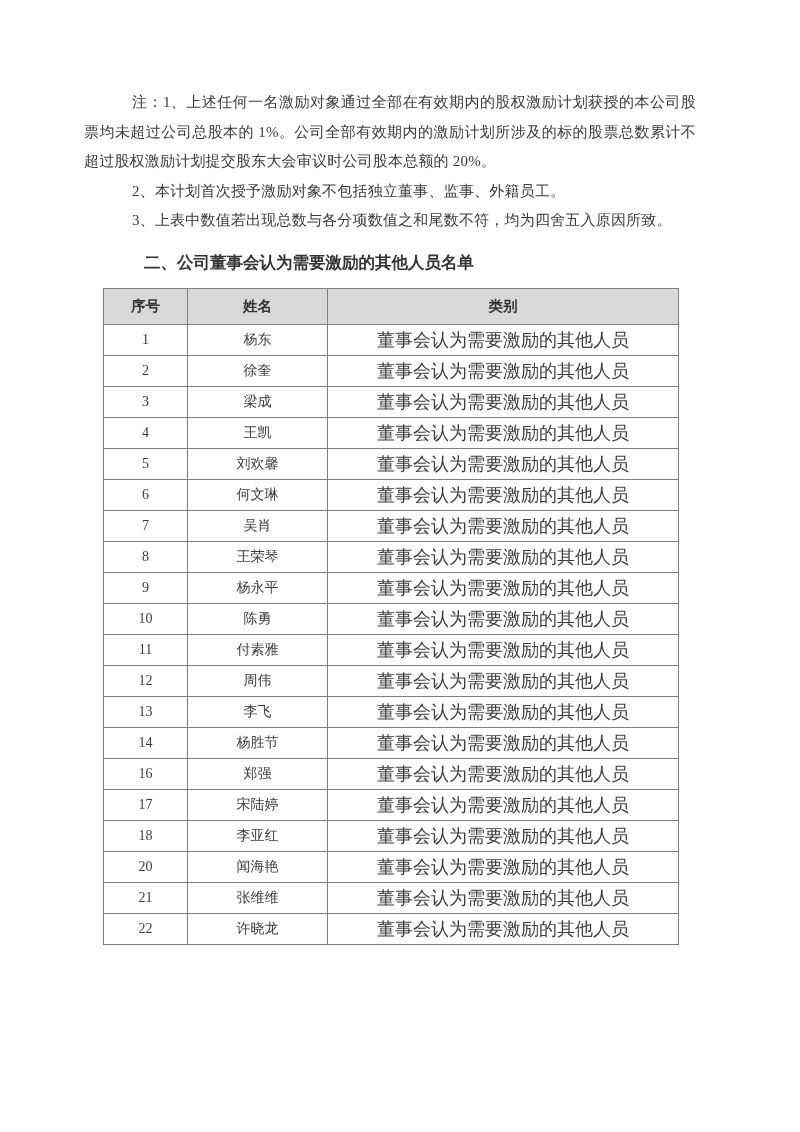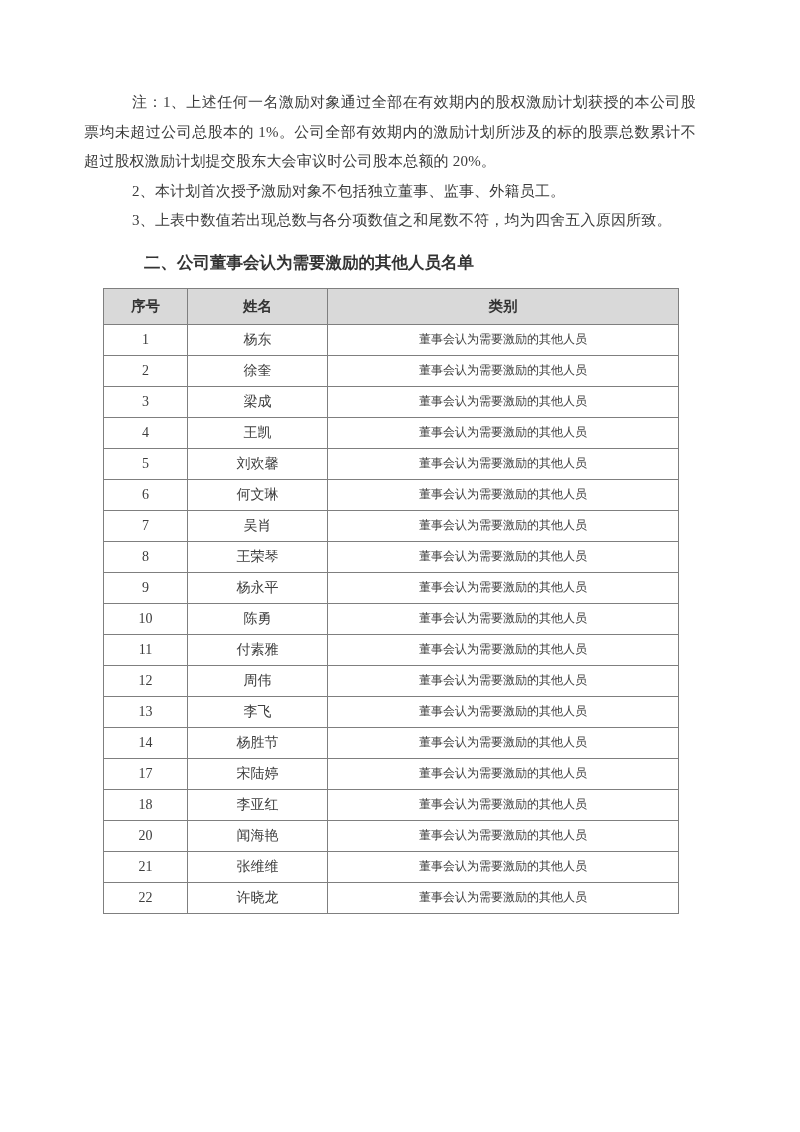--- a/index.html
+++ b/index.html
@@ -57,21 +57,21 @@
     background: #d9d9d9;
     font-size: 14.5px;
     font-weight: bold;
     color: #333333;
   }
   table.roster td {
     height: 31px;
     font-size: 14px;
     color: #3d3d3d;
   }
-  table.roster td.col-cat { font-size: 12px; }
+  table.roster td.col-cat { font-size: 18px; }
   col.c-no  { width: 84px; }
   col.c-name{ width: 140px; }
   col.c-cat { width: 351px; }
 </style>
 </head>
 <body>
 
 <div class="page">
   <div class="content">
 
@@ -175,20 +175,25 @@
     <td class="col-cat">董事会认为需要激励的其他人员</td>
   </tr>
 
   <tr>
     <td class="col-no">14</td>
     <td class="col-name">杨胜节</td>
     <td class="col-cat">董事会认为需要激励的其他人员</td>
   </tr>
 
 
+  <tr>
+    <td class="col-no">16</td>
+    <td class="col-name">郑强</td>
+    <td class="col-cat">董事会认为需要激励的其他人员</td>
+  </tr>
 
   <tr>
     <td class="col-no">17</td>
     <td class="col-name">宋陆婷</td>
     <td class="col-cat">董事会认为需要激励的其他人员</td>
   </tr>
 
   <tr>
     <td class="col-no">18</td>
     <td class="col-name">李亚红</td>

